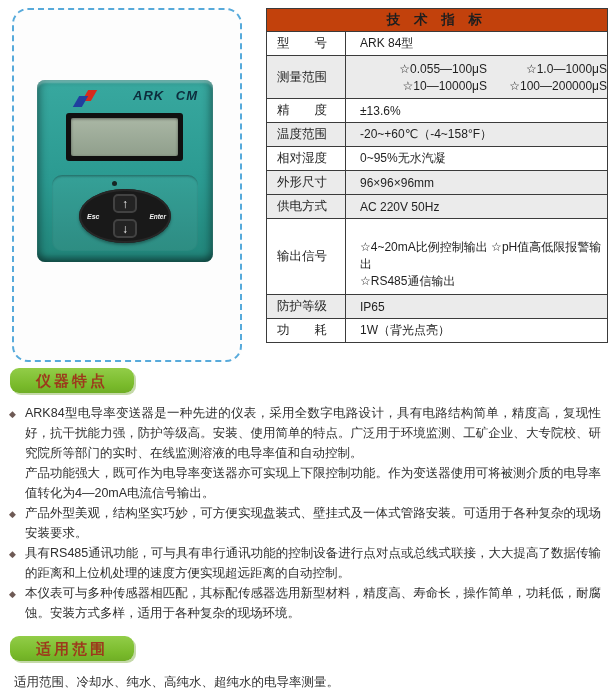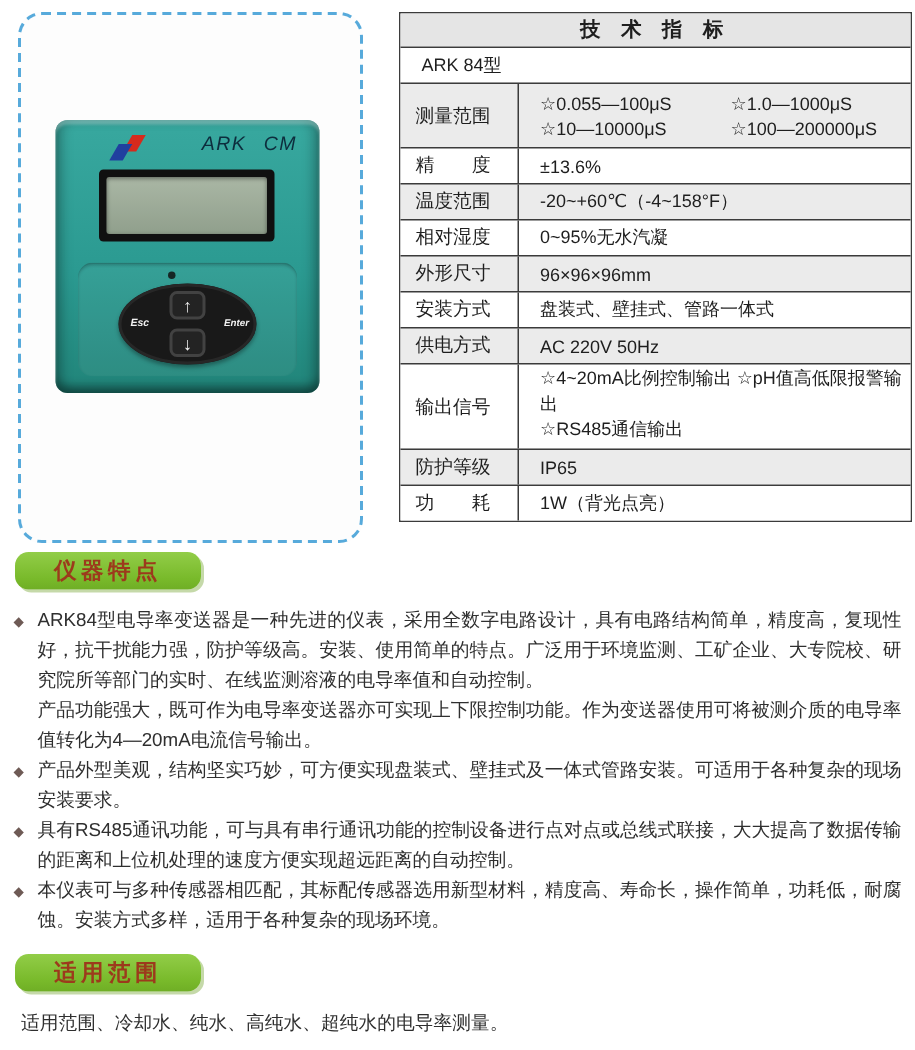--- a/index.html
+++ b/index.html
@@ -10,43 +10,43 @@
   .top{position:relative;height:368px;}
 
   
   .photo-box{position:absolute;left:12px;top:8px;width:226px;height:350px;border:2px dashed #57aadb;border-radius:16px;background:#fdfdfd;}
   .device{position:absolute;left:23px;top:70px;width:176px;height:182px;border-radius:8px;
     background:linear-gradient(180deg,#38a89f 0%,#2b9a91 55%,#218479 100%);
     box-shadow:inset 0 3px 2px rgba(255,255,255,.28),inset 5px 0 7px rgba(0,0,0,.20),inset -5px 0 7px rgba(0,0,0,.20),inset 0 -5px 6px rgba(0,0,0,.30);}
   .logo{position:absolute;left:36px;top:10px;width:24px;height:17px;}
   .logo .lr{position:absolute;right:3px;top:0;width:9px;height:11px;background:#d62a1c;transform:skewX(-30deg);}
   .logo .lb{position:absolute;left:3px;bottom:0;width:9px;height:11px;background:#20409f;transform:skewX(-30deg);}
-  .brand{position:absolute;right:15px;top:8px;font-size:13px;font-weight:normal;font-style:italic;color:#0d2d3d;word-spacing:7px;letter-spacing:1px;}
+  .brand{position:absolute;right:15px;top:8px;font-size:13px;font-weight:bold;font-style:italic;color:#0d2d3d;word-spacing:7px;letter-spacing:1px;}
   .lcd{position:absolute;left:29px;top:33px;width:117px;height:48px;background:#101010;border-radius:3px;padding:5px;box-sizing:border-box;}
   .lcd .screen{width:100%;height:100%;border-radius:2px;background:linear-gradient(180deg,#aab7a5 0%,#909f8c 100%);box-shadow:inset 0 1px 3px rgba(0,0,0,.45);}
   .panel{position:absolute;left:15px;right:15px;top:95px;bottom:11px;background:rgba(255,255,255,.05);border-radius:10px;border-top:1px solid rgba(0,0,0,.25);box-shadow:inset 0 1px 2px rgba(0,0,0,.2);}
   .screw{position:absolute;left:60px;top:5px;width:5px;height:5px;border-radius:50%;background:#101010;opacity:.85;}
   .keypad{position:relative;margin:13px auto 0;width:92px;height:54px;background:#191919;border-radius:50%;box-shadow:0 2px 3px rgba(0,0,0,.35),inset 0 0 0 2px #272727;}
   .key{color:#f2f2f2;}
   .key.up,.key.down{position:absolute;left:50%;transform:translateX(-50%);width:24px;height:19px;background:#232323;border:2px solid #424242;border-radius:5px;font-size:12px;line-height:17px;text-align:center;font-weight:bold;box-sizing:border-box;}
   .key.up{top:5px;}
   .key.down{bottom:5px;}
   .key.esc{position:absolute;left:8px;top:50%;transform:translateY(-50%);font-size:7px;font-weight:bold;font-style:italic;}
   .key.enter{position:absolute;right:5px;top:50%;transform:translateY(-50%);font-size:6.5px;font-weight:bold;font-style:italic;}
 
   
   .spec-table{position:absolute;left:266px;top:8px;width:342px;border:1px solid #3b3b3b;box-sizing:border-box;background:#fff;font-size:12px;color:#1e1e1e;}
-  .t-title{height:22px;line-height:22px;text-align:center;font-weight:bold;font-size:13.5px;letter-spacing:5px;background:#e5e5e5;}
+  .t-title{height:22px;line-height:22px;text-align:center;font-weight:bold;font-size:13.5px;letter-spacing:5px;background:#c2410c;}
   .r{display:flex;border-top:1px solid #3b3b3b;background:#fff;}
   .r.alt{background:#ebebeb;}
   .lbl{flex:0 0 79px;display:flex;align-items:center;padding-left:10px;box-sizing:border-box;border-right:1px solid #3b3b3b;font-size:12.5px;}
   .val{flex:1;display:flex;align-items:center;padding-left:14px;min-height:23px;}
   .r.tall .val{min-height:42px;}
-  .val.grid2{display:grid;grid-template-columns:127px 1fr;align-items:center;align-content:center;row-gap:3px;}
-  .val.lines{display:block;padding-top:1px;padding-bottom:4px;}
+  .val.grid2{display:grid;grid-template-columns:127px 1fr;align-items:center;align-content:center;row-gap:3px;text-align:right;}
+  .val.lines{display:block;padding-top:20px;padding-bottom:4px;}
   .val.lines div{line-height:17px;}
 
   
   .sec-btn{margin-left:10px;width:124px;height:25px;border-radius:9px;
     background:linear-gradient(180deg,#92cd48 0%,#79ba2b 70%,#6fae25 100%);
     box-shadow:2px 2px 0 rgba(110,160,40,.40);
     color:#9c3a1c;font-size:15px;font-weight:bold;letter-spacing:3px;text-align:center;line-height:25px;}
   .sec-btn.second{margin-top:13px;}
 
   
@@ -83,20 +83,21 @@
           </div>
         </div>
       </div>
     </div>
 
     <div class="spec-table">
       <div class="t-title">技 术 指 标</div>
 
 
       <div class="r">
+        <div class="lbl">型　　号</div>
         <div class="val">ARK 84型</div>
       </div>
 
       <div class="r alt tall">
         <div class="lbl">测量范围</div>
         <div class="val grid2">
           <span>☆0.055—100μS</span>
           <span>☆1.0—1000μS</span>
           <span>☆10—10000μS</span>
           <span>☆100—200000μS</span>
@@ -116,24 +117,20 @@
       <div class="r">
         <div class="lbl">相对湿度</div>
         <div class="val">0~95%无水汽凝</div>
       </div>
 
       <div class="r alt">
         <div class="lbl">外形尺寸</div>
         <div class="val">96×96×96mm</div>
       </div>
 
-      <div class="r">
-        <div class="lbl">安装方式</div>
-        <div class="val">盘装式、壁挂式、管路一体式</div>
-      </div>
 
       <div class="r alt">
         <div class="lbl">供电方式</div>
         <div class="val">AC 220V 50Hz</div>
       </div>
 
       <div class="r tall">
         <div class="lbl">输出信号</div>
         <div class="val lines">
           <div>☆4~20mA比例控制输出 ☆pH值高低限报警输出</div>

